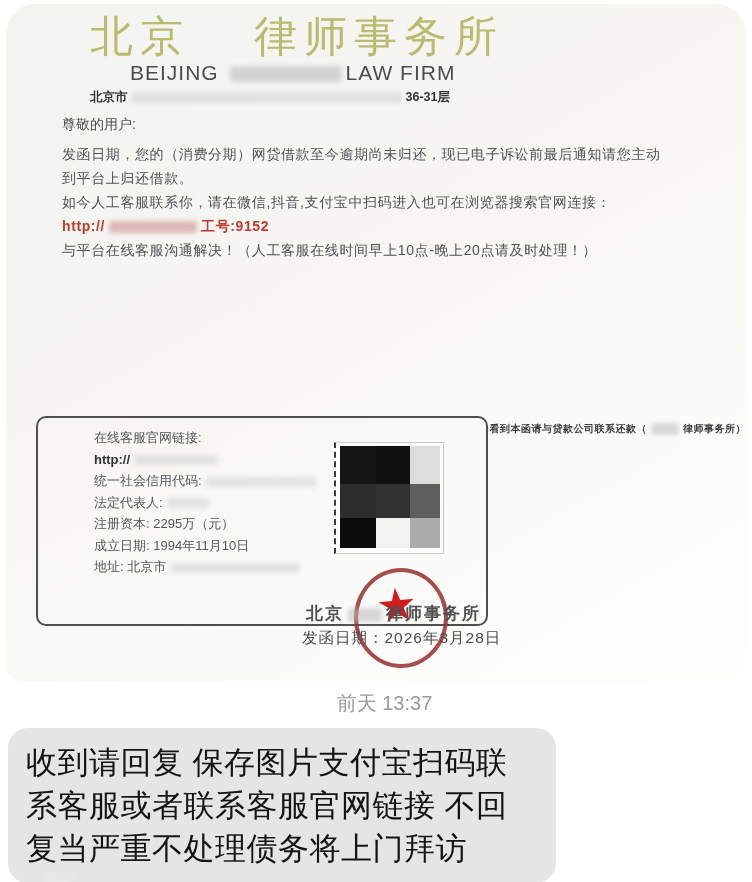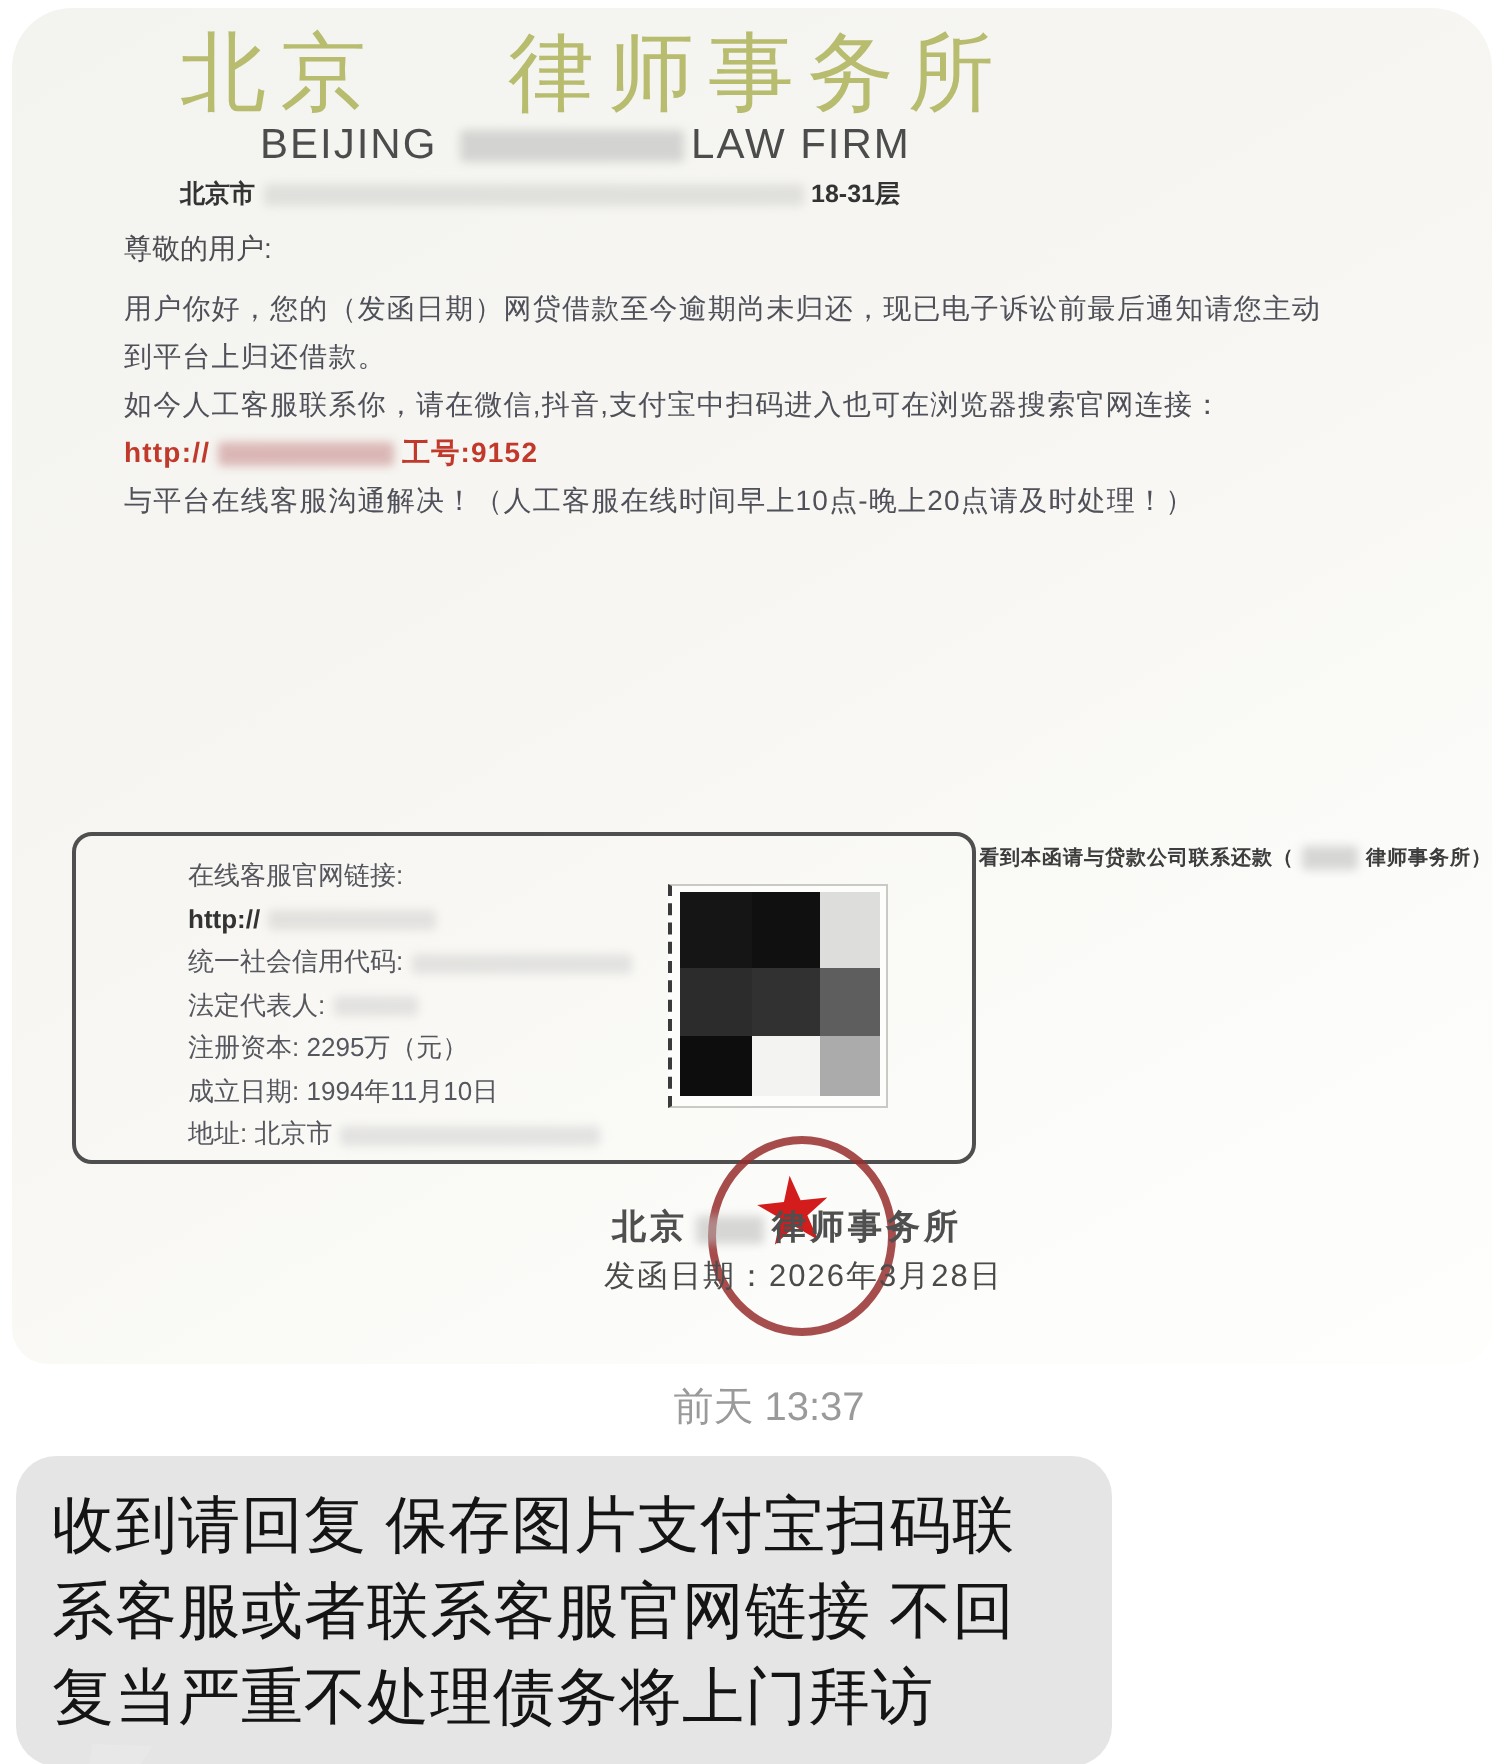--- a/index.html
+++ b/index.html
@@ -23,21 +23,21 @@
   .body-text p{margin:0;}
   .red{color:#c0392b;font-weight:bold;}
   .link-line{font-weight:bold;}
   .red-block{position:absolute;left:56px;top:297px;width:606px;font-size:14px;
     line-height:25.5px;color:#c24a47;font-weight:bold;letter-spacing:0.6px;word-break:break-all;}
   .red-block p{margin:0;}
   .contact-line{position:absolute;left:0;top:390px;width:100%;text-align:right;
     font-size:10px;font-weight:bold;color:#3d3d3d;letter-spacing:0.5px;margin-top:28px;}
 
   
-  .info-box{position:absolute;left:30px;top:412px;width:452px;height:166px;
+  .info-box{position:absolute;left:30px;top:412px;width:452px;height:210px;
     border:2px solid #4f4f4f;border-radius:10px;box-sizing:border-box;}
   .info-lines{position:absolute;left:56px;top:9px;font-size:13px;line-height:21.5px;
     color:#56565e;white-space:nowrap;}
   .info-lines b{color:#333;}
   .redact{display:inline-block;vertical-align:middle;background:#b9b9b9;
     filter:blur(2.5px);opacity:.55;border-radius:2px;margin:0 4px;}
   .redact.light{opacity:.35;}
   .redact.red{background:#c98f8f;opacity:.6;}
 
   
@@ -78,27 +78,27 @@
 
     <div class="doc-title">
       <span>北京</span><span class="title-gap"></span><span>律师事务所</span>
     </div>
 
     <div class="doc-subtitle">
       <span>BEIJING </span><span class="redact" style="width:112px;height:16px;"></span><span>LAW FIRM</span>
     </div>
 
     <div class="doc-address">
-      <span>北京市</span><span class="redact light" style="width:270px;height:11px;"></span><span>18-31层</span>
+      <span>北京市</span><span class="redact light" style="width:270px;height:11px;"></span><span>36-31层</span>
     </div>
 
     <div class="salutation">尊敬的用户:</div>
 
     <div class="body-text">
-      <p>用户你好，您的（发函日期）网贷借款至今逾期尚未归还，现已电子诉讼前最后通知请您主动到平台上归还借款。</p>
+      <p>发函日期，您的（消费分期）网贷借款至今逾期尚未归还，现已电子诉讼前最后通知请您主动到平台上归还借款。</p>
       <p>如今人工客服联系你，请在微信,抖音,支付宝中扫码进入也可在浏览器搜索官网连接：</p>
       <p class="link-line">
         <span class="red">http://</span><span class="redact red" style="width:88px;height:12px;"></span><span class="red">工号:9152</span>
       </p>
       <p>与平台在线客服沟通解决！（人工客服在线时间早上10点-晚上20点请及时处理！）</p>
     </div>
 
 
     <div class="contact-line">
       <span>看到本函请与贷款公司联系还款（</span><span class="redact" style="width:28px;height:12px;"></span><span>律师事务所）</span>

